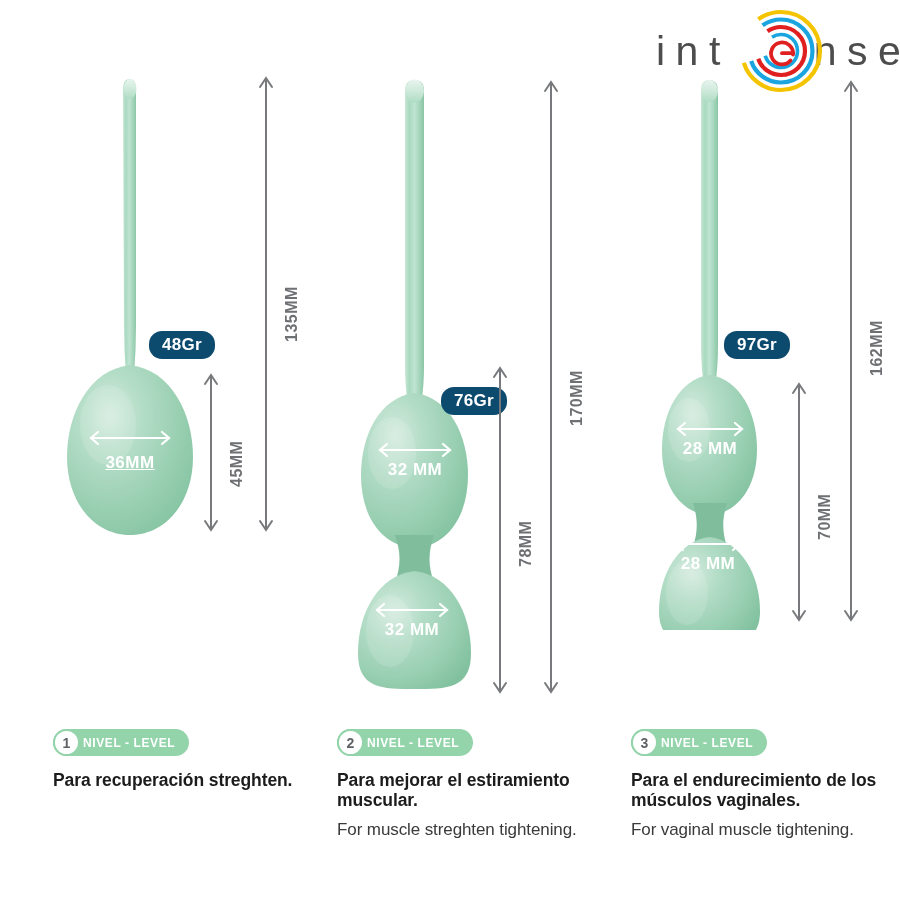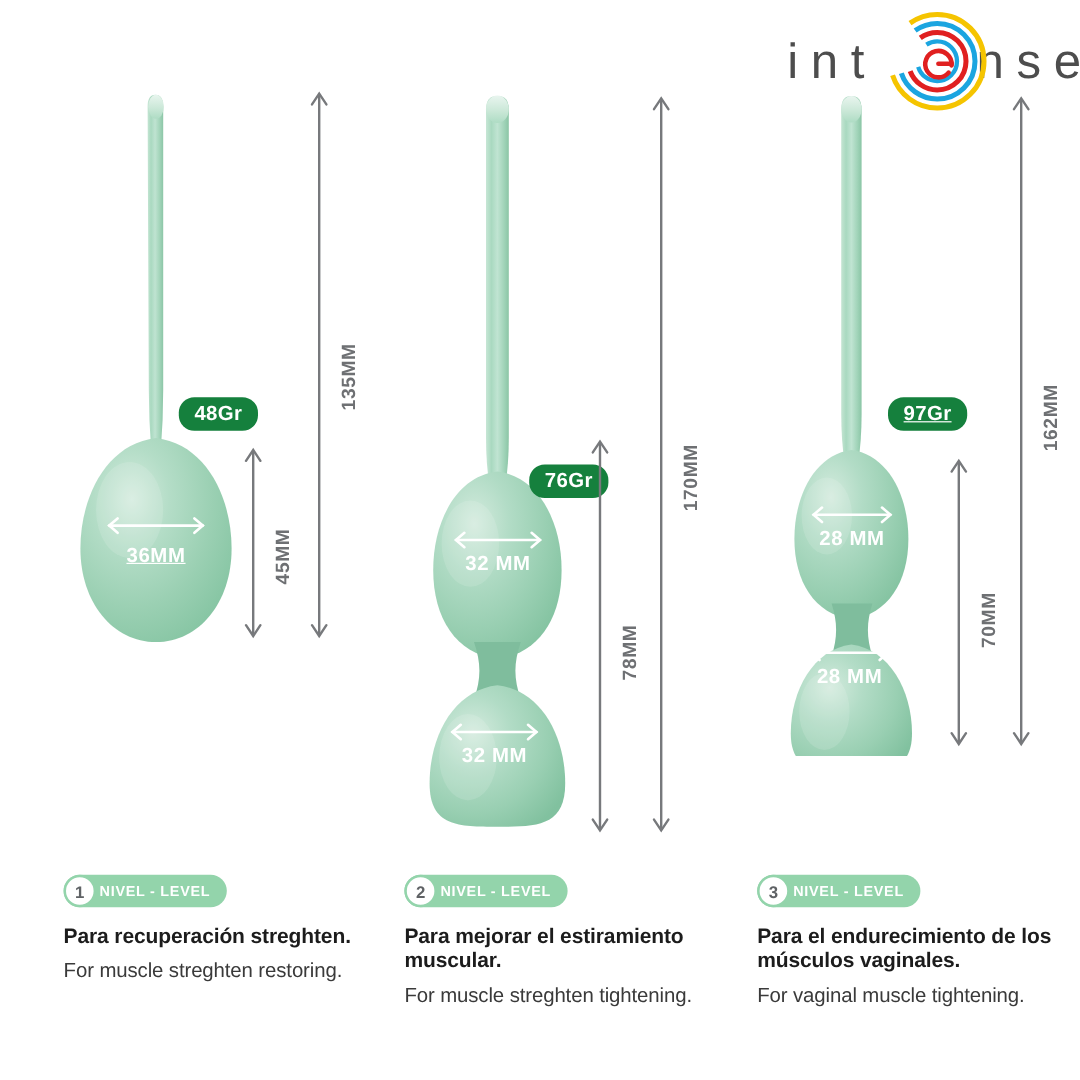--- a/index.html
+++ b/index.html
@@ -24,21 +24,21 @@
   .lt-pre{margin-left:4px;}
   .lt-post{margin-left:83px;}
 
   
   .product{position:absolute;}
   .toy-svg{display:block;}
 
   
   .weight-pill{
     position:absolute;
-    background:#15803d;
+    background:#0c4a6e;
     color:#ffffff;
     font-size:17px;font-weight:bold;
     border-radius:13px;
     padding:5px 13px 6px 13px;
     letter-spacing:0.3px;
     line-height:1;
     white-space:nowrap;
   }
 
   
@@ -303,21 +303,21 @@
         <line x1="38" y1="354" x2="102" y2="354"></line>
         <polyline points="45,348 38,354 45,360"></polyline>
         <polyline points="95,348 102,354 95,360"></polyline>
         <line x1="36" y1="469" x2="100" y2="469"></line>
         <polyline points="43,463 36,469 43,475"></polyline>
         <polyline points="93,463 100,469 93,475"></polyline>
       </g>
     </svg>
     <div class="inner-dim" style="left:20px;top:364px;width:100px;">28 MM</div>
     <div class="inner-dim" style="left:18px;top:479px;width:100px;">28 MM</div>
-    <div class="weight-pill" style="left:100px;top:256px;text-decoration:underline;">97Gr</div>
+    <div class="weight-pill" style="left:84px;top:256px;">97Gr</div>
   </div>
 
   <div class="vdim" style="left:784px;top:378px;">
     <svg width="30" height="248" viewBox="0 0 30 248">
       <g stroke="#77797c" stroke-width="2" fill="none" stroke-linecap="round">
         <line x1="15" y1="8" x2="15" y2="240"></line>
         <polyline points="9,15 15,6 21,15"></polyline>
         <polyline points="9,233 15,242 21,233"></polyline>
       </g>
     </svg>
@@ -334,21 +334,20 @@
     </svg>
     <div class="vdim-label" style="left:32px;top:300px;">162MM</div>
   </div>
 
   <div class="caption" style="left:53px;top:729px;">
     <div class="level-badge">
       <div class="level-num">1</div>
       <div class="level-text">NIVEL - LEVEL</div>
     </div>
     <div class="cap-es">Para recuperación streghten.</div>
-    <div class="cap-en">For muscle streghten restoring.</div>
   </div>
 
   <div class="caption" style="left:337px;top:729px;">
     <div class="level-badge">
       <div class="level-num">2</div>
       <div class="level-text">NIVEL - LEVEL</div>
     </div>
     <div class="cap-es">Para mejorar el estiramiento muscular.</div>
     <div class="cap-en">For muscle streghten tightening.</div>
   </div>

